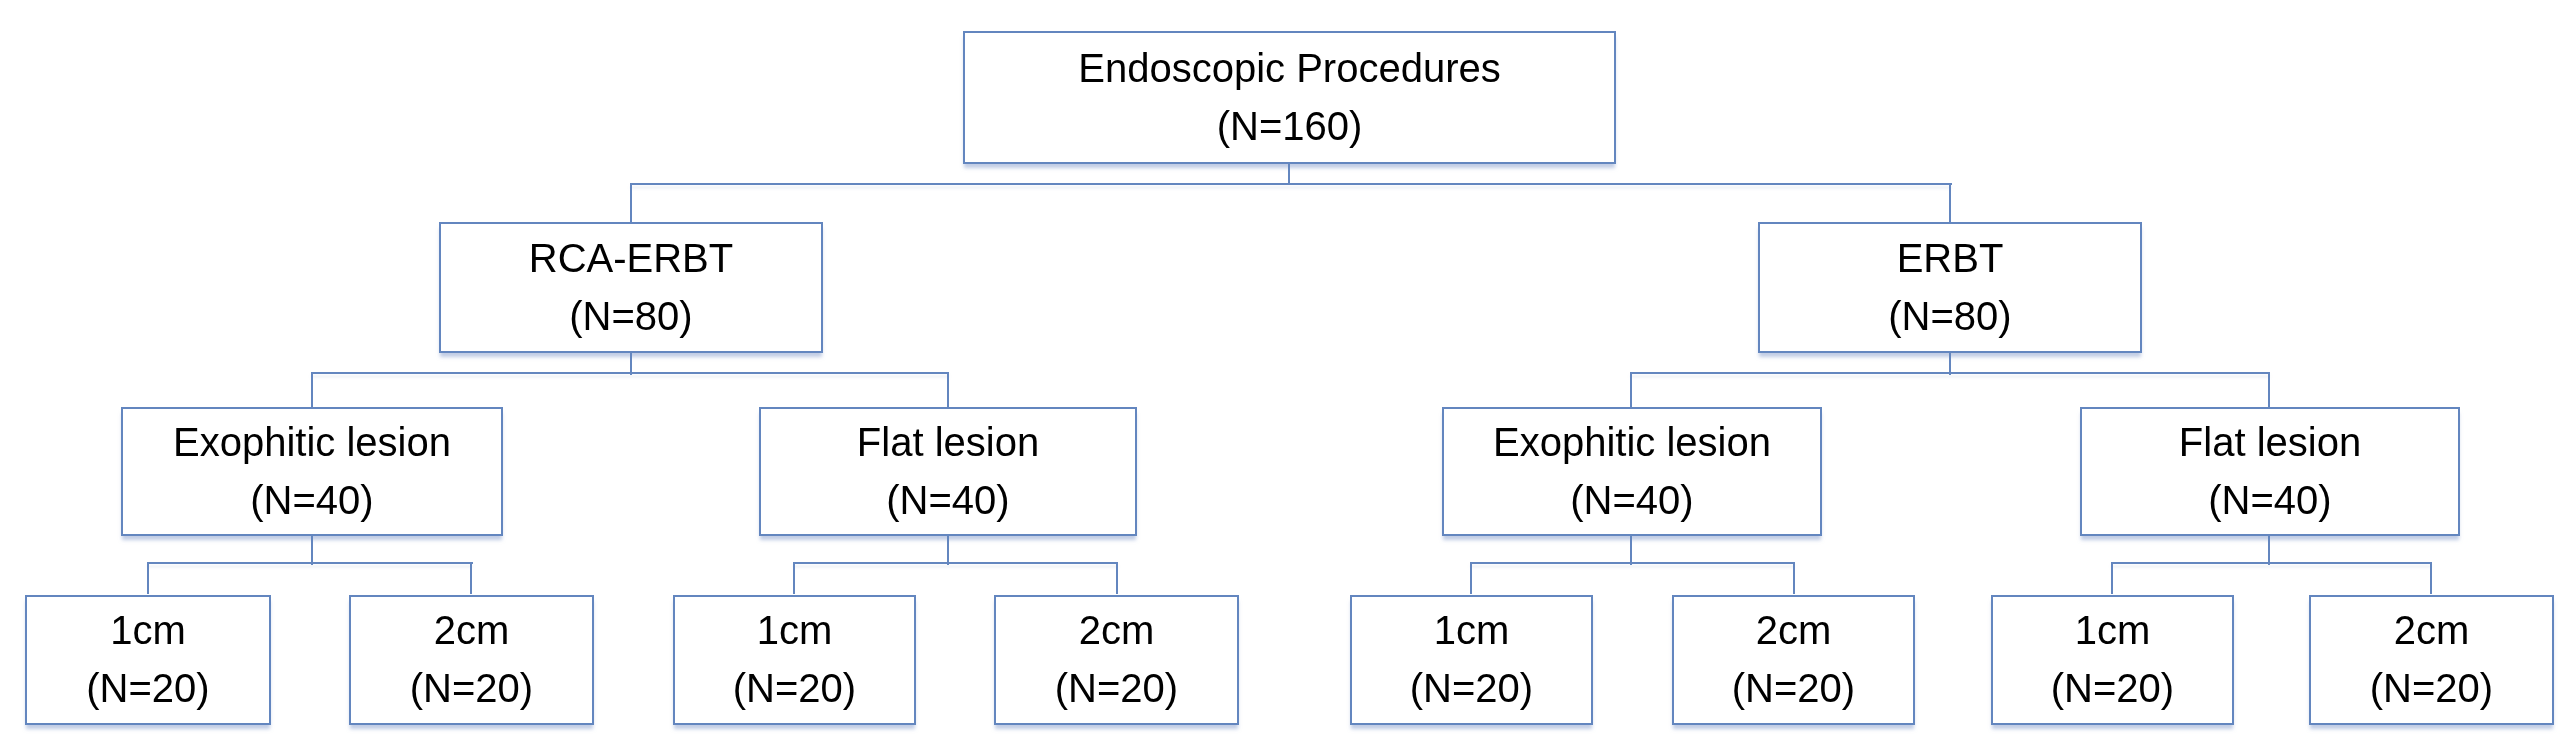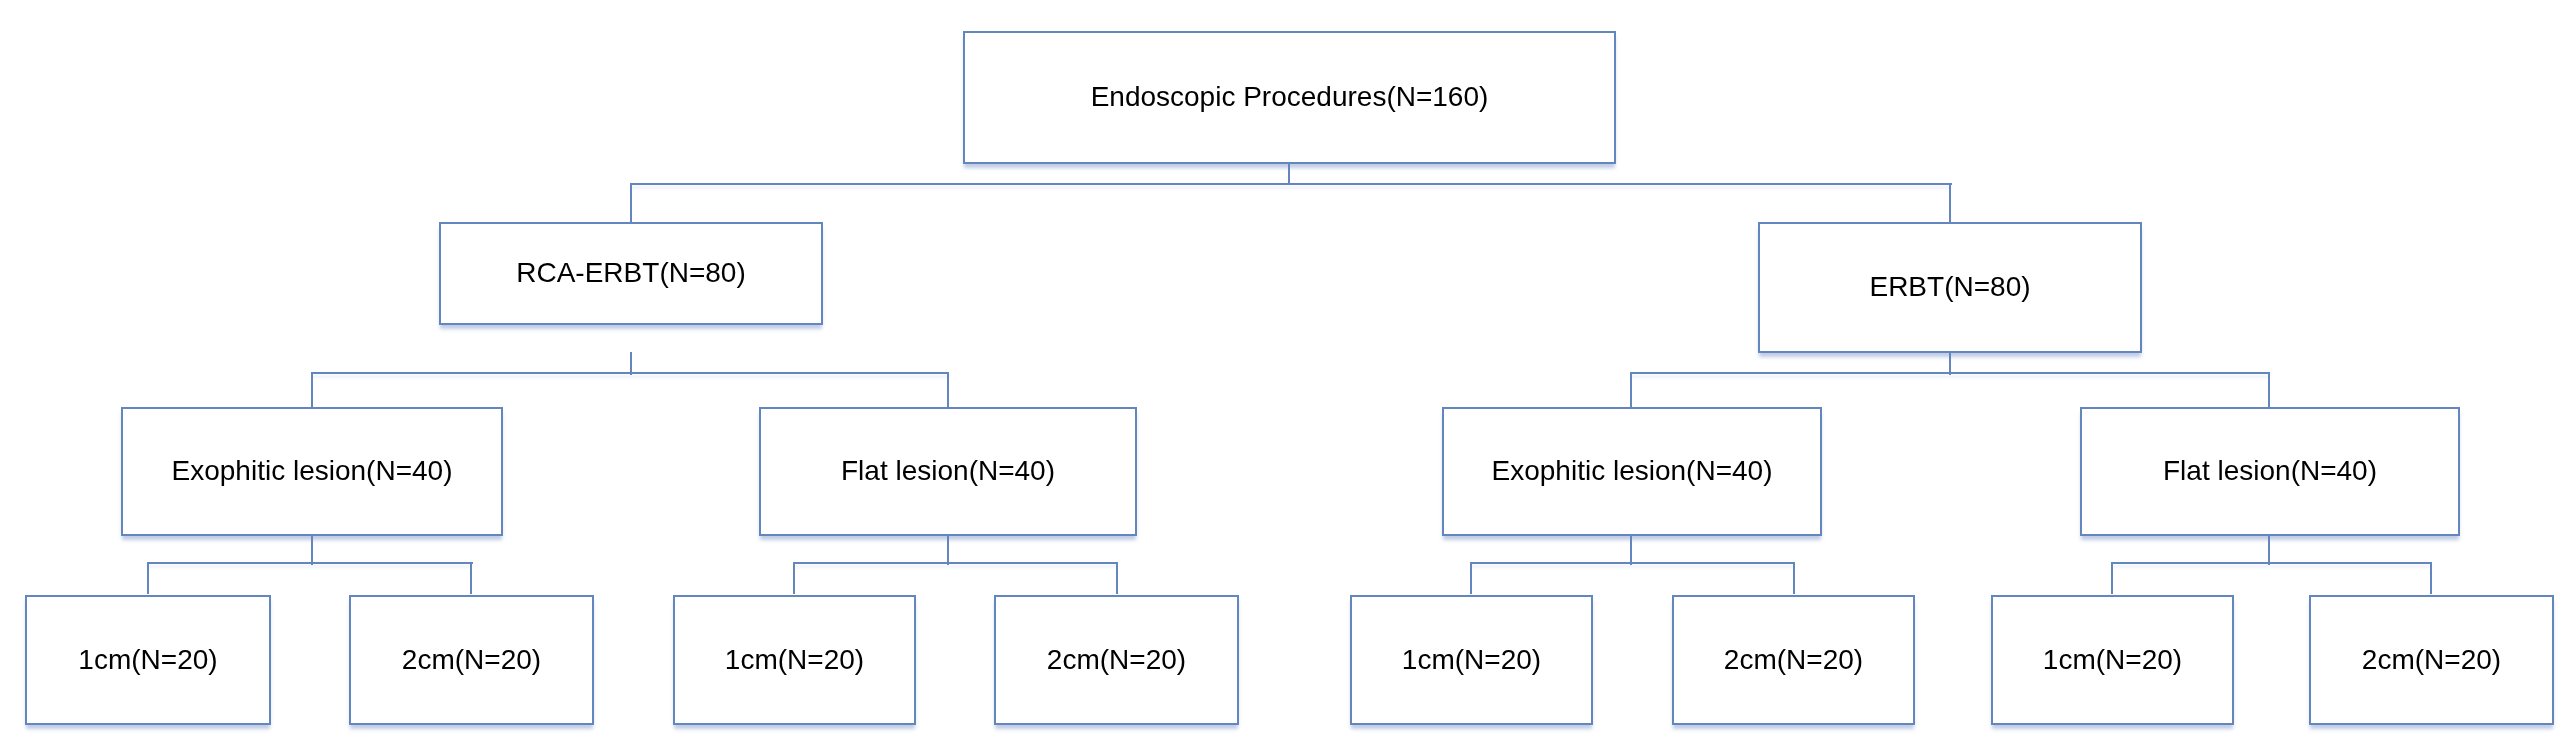--- a/index.html
+++ b/index.html
@@ -16,25 +16,25 @@
     color: #000000;
     overflow: hidden;
   }
   .node {
     position: absolute;
     box-sizing: border-box;
     background: #ffffff;
     border: 2.4px solid #6386bf;
     box-shadow: 0 4.8px 3.6px -1.2px rgba(140, 163, 205, 0.55);
     display: flex;
-    flex-direction: row;
+    flex-direction: column;
     align-items: center;
     justify-content: center;
     text-align: center;
-    font-size: 28px;
+    font-size: 40px;
     line-height: 1.44;
     white-space: nowrap;
   }
   .node .line {
     display: block;
   }
   .cv {  
     position: absolute;
     width: 2.4px;
     background: #6386bf;
@@ -54,21 +54,21 @@
   <div class="node" style="left:963px; top:31px; width:653px; height:133px;">
     <span class="line">Endoscopic Procedures</span>
     <span class="line">(N=160)</span>
   </div>
 
   <div class="cv" style="left:1288px; top:163px; height:22px;"></div>
   <div class="ch" style="left:630px; top:183px; width:1322px;"></div>
   <div class="cv" style="left:630px; top:183px; height:40px;"></div>
   <div class="cv" style="left:1949px; top:183px; height:40px;"></div>
 
-  <div class="node" style="left:439px; top:222px; width:384px; height:103px;">
+  <div class="node" style="left:439px; top:222px; width:384px; height:131px;">
     <span class="line">RCA-ERBT</span>
     <span class="line">(N=80)</span>
   </div>
   <div class="node" style="left:1758px; top:222px; width:384px; height:131px;text-align:center;">
     <span class="line">ERBT</span>
     <span class="line">(N=80)</span>
   </div>
 
   <div class="cv" style="left:630px; top:352px; height:23px;"></div>
   <div class="ch" style="left:311px; top:372px; width:638px;"></div>

